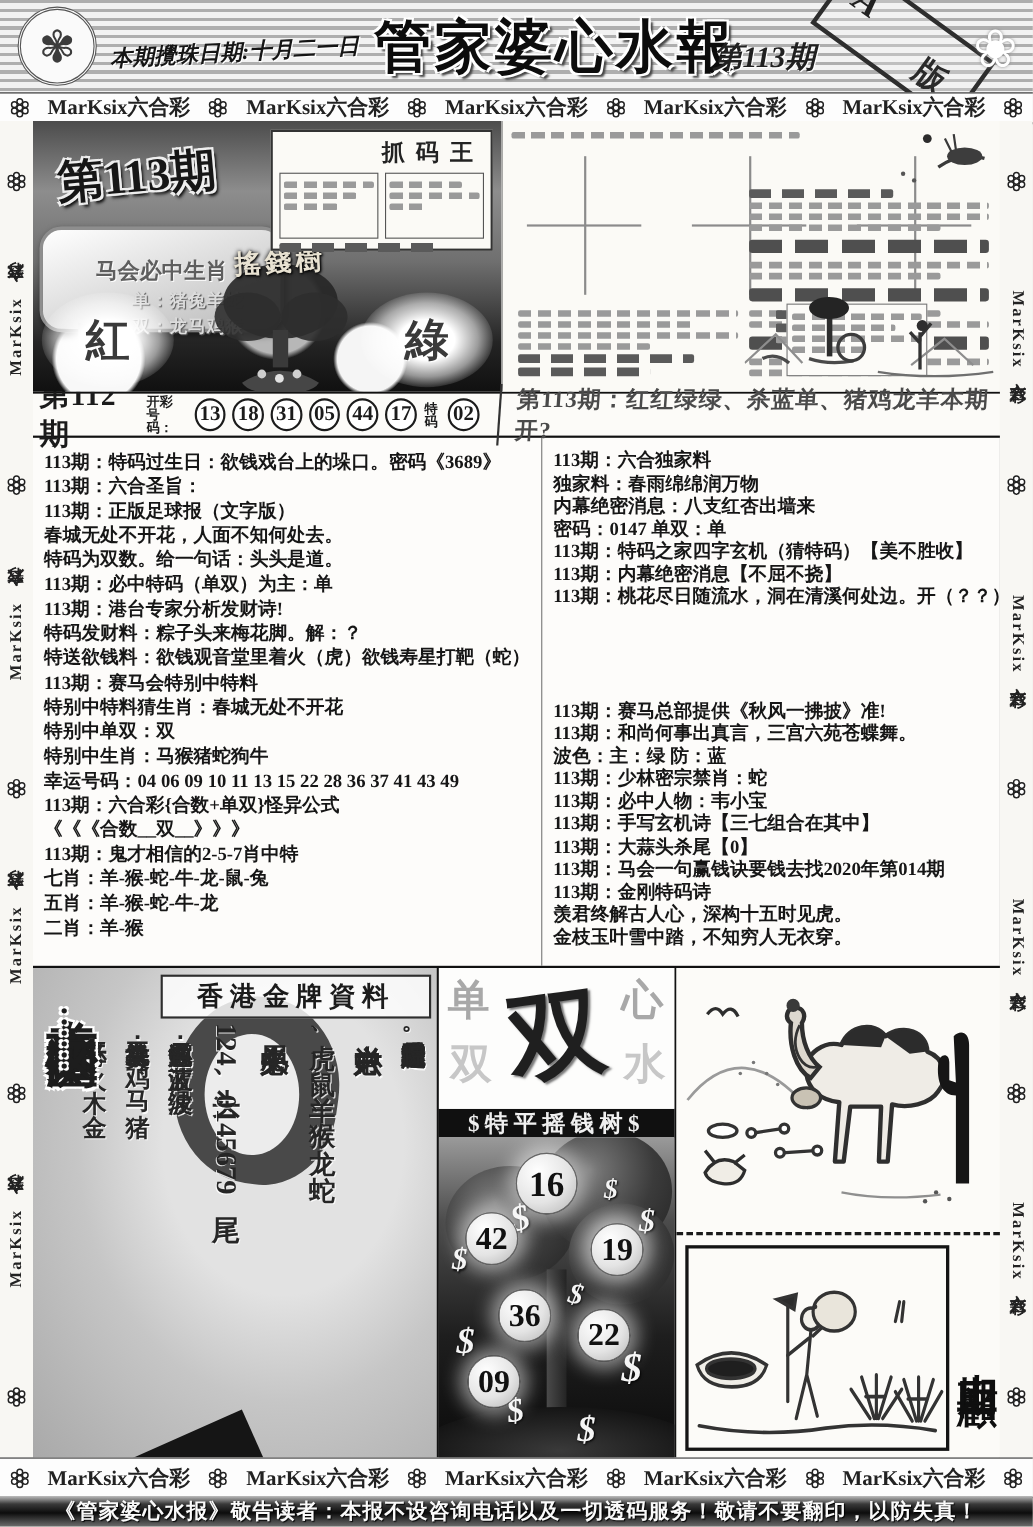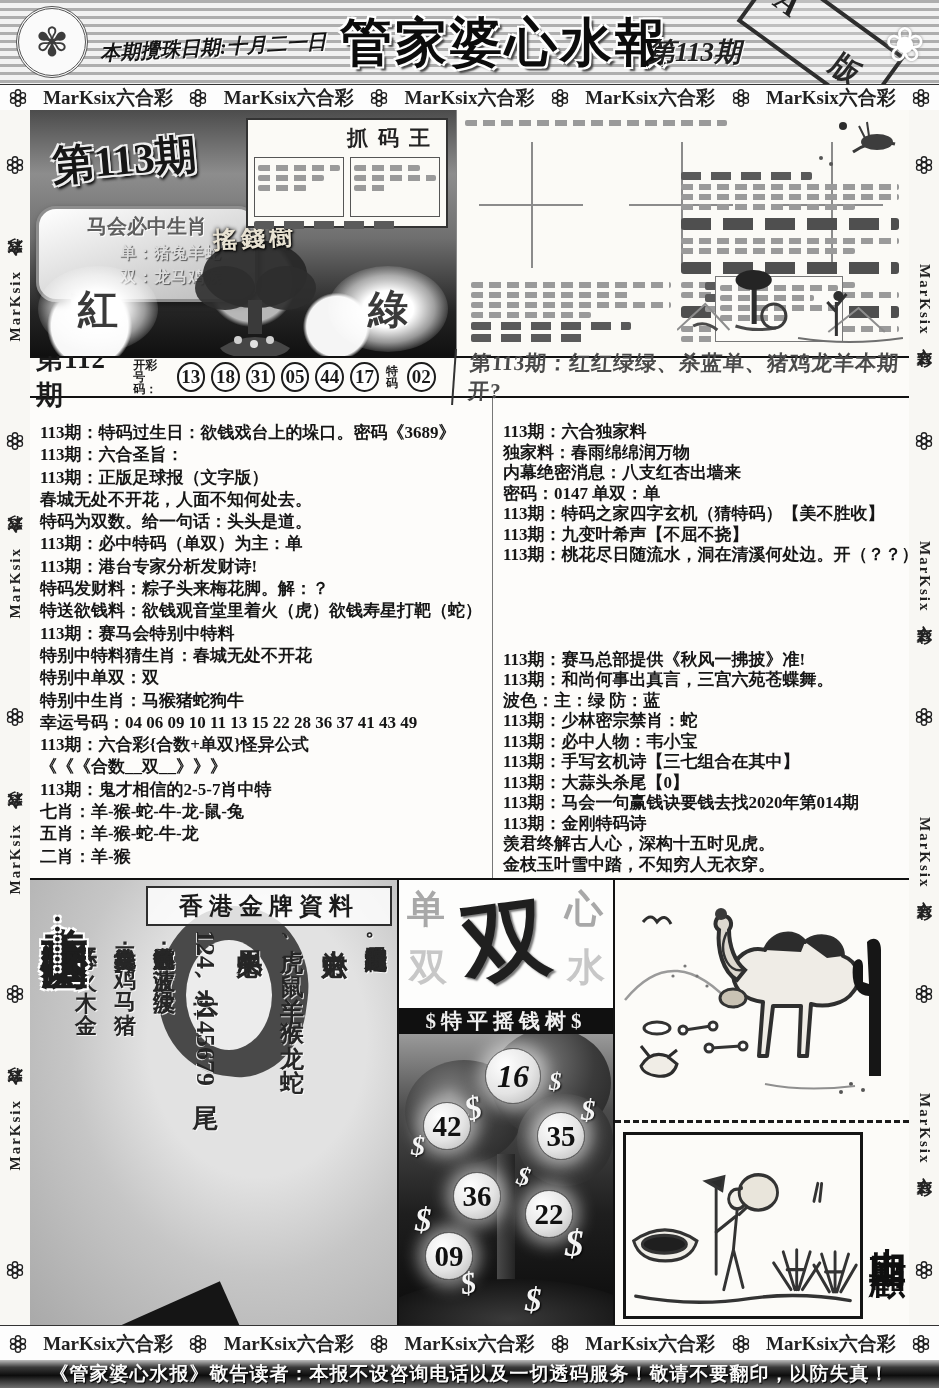--- a/index.html
+++ b/index.html
@@ -45,21 +45,21 @@
   .hero-photo{position:relative;width:426px;background:
       radial-gradient(circle at 72% 88%, #f5f5f5 0 8%, transparent 9%),
       radial-gradient(circle at 14% 88%, #f8f8f8 0 9%, transparent 10%),
       radial-gradient(circle at 52% 70%, #b7b7b7 0 14%, transparent 16%),
       linear-gradient(180deg,#4c4c4c 0,#8d8d8d 26%,#6f6f6f 52%,#242424 82%,#101010 100%);
     overflow:hidden;}
   .hero-issue{position:absolute;left:22px;top:22px;font-size:42px;font-weight:900;color:#161616;
     transform:rotate(-5deg);text-shadow:-2px -2px 0 #eee,2px -2px 0 #eee,-2px 2px 0 #eee,2px 2px 0 #eee,3px 4px 3px #000;}
   .bubble{position:absolute;left:6px;top:96px;width:222px;height:96px;border:3px solid #8e8e8e;border-radius:20px;
     background:linear-gradient(160deg,#ffffff 0,#d9d9d9 55%,#b9b9b9 100%);box-shadow:2px 3px 6px rgba(0,0,0,.5);
-    text-align:center;padding-top:4px;box-sizing:border-box;}
+    text-align:center;padding-top:24px;box-sizing:border-box;}
   .bubble:after{content:"";position:absolute;left:28px;bottom:-20px;border:12px solid transparent;
     border-top-color:#c9c9c9;border-left-width:4px;transform:rotate(18deg);}
   .bubble .b-title{font-size:20px;font-weight:900;color:#5e5e5e;text-shadow:1px 1px 0 #fff;}
   .bubble .b-line{font-size:16px;font-weight:700;color:#dcdcdc;text-shadow:1px 1px 1px #555;margin-top:3px;letter-spacing:1px;margin-left:48px;}
   .hero-tree{position:absolute;left:150px;top:112px;width:150px;height:136px;}
   .tree-word{position:absolute;left:50%;top:0;transform:translateX(-50%) rotate(-3deg);font-size:24px;font-weight:900;
     color:#e8e2d2;text-shadow:1px 1px 2px #000,0 0 4px #000;letter-spacing:4px;white-space:nowrap;}
   .glow{position:absolute;bottom:4px;width:120px;height:86px;border-radius:50%;
     background:radial-gradient(ellipse at center,#ffffff 0 30%,rgba(255,255,255,.55) 55%,transparent 75%);
     display:flex;align-items:center;justify-content:center;}
@@ -91,21 +91,21 @@
   
   .results{height:40px;display:flex;align-items:center;border-bottom:2px solid #111;box-sizing:border-box;background:#fcfbf8;}
   .res-issue{font-size:27px;font-weight:900;margin-left:6px;letter-spacing:1px;}
   .res-label{display:flex;flex-direction:column;line-height:1;font-size:12px;font-weight:700;margin:0 6px 0 4px;}
   .num-ball{width:30px;height:30px;border:2px solid #1c1c1c;border-radius:50%;background:#fff;
     display:flex;align-items:center;justify-content:center;font-size:19px;font-weight:700;margin:0 3px;box-sizing:border-box;}
   .forecast{margin-left:14px;padding-left:14px;border-left:2px solid #333;font-size:21px;font-weight:700;
     color:#4a4a4a;transform:skewX(-4deg);letter-spacing:1px;}
   
   .columns{height:482px;display:flex;border-bottom:2px solid #111;box-sizing:border-box;}
-  .col{padding:24px 10px;box-sizing:border-box;}
+  .col{padding:11px 10px;box-sizing:border-box;}
   .col-left{width:474px;border-right:1px solid #777;}
   .col-right{flex:1;}
   .col .line{font-size:17px;font-weight:600;line-height:22.3px;white-space:nowrap;color:#161616;}
   .col-right .line{line-height:20.5px;}
   .gap-b{height:84px;}
   
   .bottom-zone{flex:1;display:flex;box-sizing:border-box;}
   .panel-beauty{position:relative;width:367px;border-right:2px solid #111;overflow:hidden;
     background:radial-gradient(ellipse at 62% 36%, #e2e2e2 0 34%, #c6c6c6 58%, #a9a9a9 100%);}
   .beauty-hair{position:absolute;left:128px;top:26px;width:150px;height:170px;border-radius:50% 50% 44% 52%;
@@ -136,21 +136,21 @@
   .canopy.a{left:6px;top:26px;width:118px;height:104px;}
   .canopy.b{left:92px;top:-6px;width:120px;height:110px;}
   .canopy.c{left:118px;top:60px;width:96px;height:92px;}
   .trunk{position:absolute;left:98px;top:120px;width:18px;height:136px;background:linear-gradient(90deg,#4a4a4a,#242424);}
   .mound{position:absolute;left:-20px;bottom:-34px;width:260px;height:80px;border-radius:50%;
     background:radial-gradient(ellipse at center,#3a3a3a 0,#151515 70%);}
   .ball{position:absolute;width:46px;height:46px;border-radius:50%;border:1px solid #666;
     background:radial-gradient(circle at 35% 30%,#ffffff 0,#e4e4e4 55%,#b4b4b4 100%);
     box-shadow:0 0 16px 7px rgba(255,255,255,.5);display:flex;align-items:center;justify-content:center;
     font-size:29px;font-weight:700;color:#111;}
-  .ball.n16{left:86px;top:14px;width:54px;height:54px;font-size:32px;font-style:italic;}
+  .ball.n16{left:70px;top:14px;width:54px;height:54px;font-size:32px;}
   .ball.n42{left:24px;top:68px;} .ball.n35{left:138px;top:78px;}
   .ball.n36{left:54px;top:138px;} .ball.n22{left:126px;top:156px;}
   .ball.n09{left:26px;top:198px;}
   .dollar{position:absolute;font-weight:900;color:#f4f4f4;text-shadow:1px 1px 2px #000;font-style:italic;}
   .dollar.d1{left:12px;top:96px;font-size:28px;} .dollar.d2{left:66px;top:56px;font-size:33px;transform:rotate(-14deg);}
   .dollar.d3{left:150px;top:34px;font-size:25px;} .dollar.d4{left:182px;top:60px;font-size:29px;}
   .dollar.d5{left:16px;top:168px;font-size:33px;} .dollar.d6{left:118px;top:128px;font-size:26px;transform:rotate(12deg);}
   .dollar.d7{left:166px;top:188px;font-size:37px;} .dollar.d8{left:62px;top:232px;font-size:30px;transform:rotate(-10deg);}
   .dollar.d9{left:126px;top:248px;font-size:33px;}
   
@@ -579,21 +579,21 @@
           <div class="line">五肖：羊-猴-蛇-牛-龙</div>
           <div class="line">二肖：羊-猴</div>
         </div>
       <div class="col col-right">
         <div>
             <div class="line">113期：六合独家料</div>
             <div class="line">独家料：春雨绵绵润万物</div>
             <div class="line">内幕绝密消息：八支红杏出墙来</div>
             <div class="line">密码：0147 单双：单</div>
             <div class="line">113期：特码之家四字玄机（猜特码）【美不胜收】</div>
-            <div class="line">113期：九变叶希声【不屈不挠】</div>
+            <div class="line">113期：内幕绝密消息【不屈不挠】</div>
             <div class="line">113期：桃花尽日随流水，洞在清溪何处边。开（？？）</div>
           </div>
         <div class="gap-b"></div>
         <div>
             <div class="line">113期：赛马总部提供《秋风一拂披》准!</div>
             <div class="line">113期：和尚何事出真言，三宫六苑苍蝶舞。</div>
             <div class="line">波色：主：绿 防：蓝</div>
             <div class="line">113期：少林密宗禁肖：蛇</div>
             <div class="line">113期：必中人物：韦小宝</div>
             <div class="line">113期：手写玄机诗【三七组合在其中】</div>
@@ -647,21 +647,21 @@
           <span class="dollar d2">$</span>
           <span class="dollar d3">$</span>
           <span class="dollar d4">$</span>
           <span class="dollar d5">$</span>
           <span class="dollar d6">$</span>
           <span class="dollar d7">$</span>
           <span class="dollar d8">$</span>
           <span class="dollar d9">$</span>
           <div class="ball n16">16</div>
           <div class="ball n42">42</div>
-          <div class="ball n35">35</div>
+          <div class="ball n35">19</div>
           <div class="ball n36">36</div>
           <div class="ball n22">22</div>
           <div class="ball n09">09</div>
         </div>
       </div>
 
       <div class="panel-review">
         <div class="camel-area">
           <svg viewBox="0 0 294 240" width="100%" height="100%" preserveAspectRatio="none">
             <path d="M10,120 Q60,58 120,128" stroke="#9a9a9a" stroke-width="2.5" fill="none"></path>

